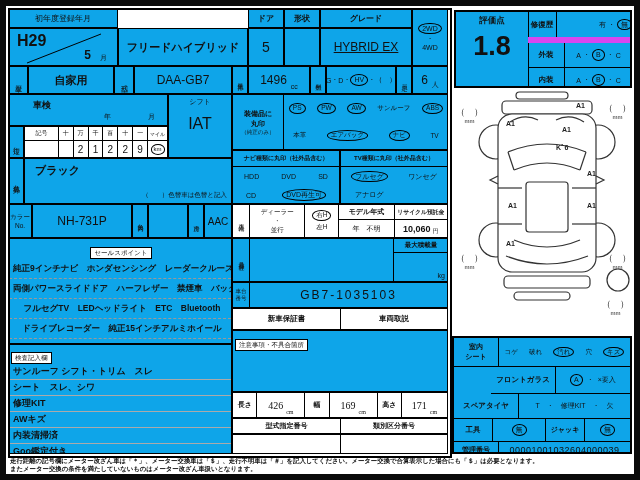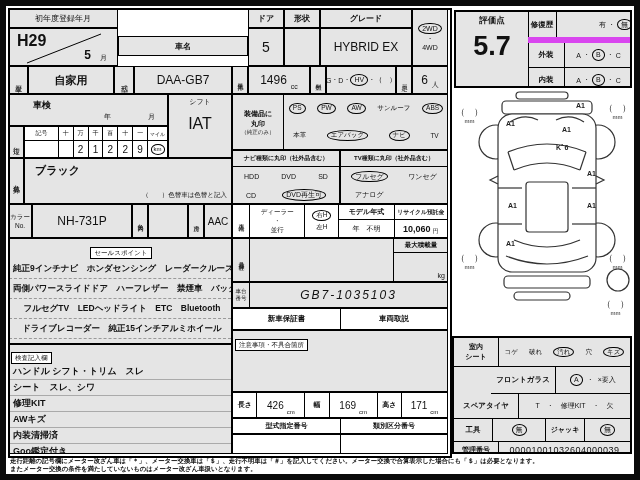--- a/index.html
+++ b/index.html
@@ -1,18 +1,18 @@
 <!DOCTYPE html>
 <html><head>
 <meta charset="utf-8">
 <style>
   html,body{margin:0;padding:0;background:#888;}
   .frame{position:relative;width:628px;height:468px;border:6px solid #0b0b0b;background:#fff;
          font-family:"Liberation Sans","DejaVu Sans",sans-serif;color:#111;}
-  .c{position:absolute;box-sizing:border-box;border:1px solid #000;background:#e5e5e5;overflow:hidden;}
+  .c{position:absolute;box-sizing:border-box;border:1px solid #000;background:#0ea5e9;overflow:hidden;}
   .nb{border:none;background:transparent;}
   .f{display:flex;align-items:center;justify-content:center;}
   .fc{display:flex;flex-direction:column;align-items:center;justify-content:center;}
   .vt{writing-mode:vertical-rl;text-orientation:upright;letter-spacing:-1px;}
   .b{font-weight:bold;}
   .circ{display:inline-block;border:1.4px solid #000;border-radius:50%;padding:0 3px;line-height:1.35;}
   .tab{display:inline-block;border:1px solid #000;font-size:6.5px;padding:0 3px;background:#fff;line-height:1.5;}
   .outline{position:absolute;border:2px solid #000;background:transparent;pointer-events:none;z-index:6;}
   .hdr{font-size:8px;}
   .dashline{border-bottom:1px dashed #999;}
@@ -42,23 +42,24 @@
   </div>
 
   <div class="c" style="left:2px;top:22px;width:110px;height:38px;">
     <svg width="110" height="38" style="position:absolute;left:0;top:0;">
         <line x1="18" y1="34" x2="92" y2="5" stroke="#000" stroke-width="1"></line>
       </svg>
     <span style="position:absolute;left:8px;top:3px;font-size:16px;font-weight:bold;">H29</span>
     <span style="position:absolute;right:26px;bottom:3px;font-size:12px;font-weight:bold;">5</span>
     <span style="position:absolute;right:10px;bottom:2px;font-size:7px;">月</span>
   </div>
+  <div class="c f" style="left:112px;top:22px;width:130px;height:38px;font-size:11px;font-weight:bold;">フリードハイブリッド</div>
   <div class="c f" style="left:242px;top:22px;width:36px;height:38px;font-size:14px;">5</div>
   <div class="c f" style="left:278px;top:22px;width:36px;height:38px;"></div>
-  <div class="c f" style="left:314px;top:22px;width:92px;height:38px;font-size:12px;">HYBRID EX</div>
+  <div class="c f" style="left:314px;top:22px;width:92px;height:38px;font-size:12px;text-decoration:underline;">HYBRID EX</div>
 
   <div class="c f vt" style="left:2px;top:60px;width:20px;height:28px;font-size:7px;">車歴</div>
   <div class="c f b" style="left:22px;top:60px;width:86px;height:28px;font-size:11px;">自家用</div>
   <div class="c f vt" style="left:108px;top:60px;width:20px;height:28px;font-size:7px;">型式</div>
   <div class="c f" style="left:128px;top:60px;width:98px;height:28px;font-size:12px;">DAA-GB7</div>
   <div class="c f vt" style="left:226px;top:60px;width:16px;height:28px;font-size:6px;">排気量</div>
   <div class="c f" style="left:242px;top:60px;width:62px;height:28px;">
     <span style="font-size:12px;">1496</span>
     <span style="font-size:7px;align-self:flex-end;margin:0 0 3px 4px;">cc</span>
   </div>
@@ -213,43 +214,43 @@
       <div class="f b" style="height:13px;font-size:6.5px;border-bottom:1px solid #000;">最大積載量</div>
       <span style="position:absolute;right:3px;bottom:2px;font-size:7px;">kg</span>
     </div>
   </div>
 
   <div class="c" style="left:226px;top:276px;width:216px;height:26px;display:flex;">
     <div class="fc" style="width:16px;border-right:1px solid #000;font-size:5.5px;">
       <span>車台</span>
       <span>番号</span>
     </div>
-    <div class="f" style="flex:1;font-size:12px;letter-spacing:2px;font-style:italic;">GB7-1035103</div>
+    <div class="f" style="flex:1;font-size:12px;letter-spacing:2px;">GB7-1035103</div>
   </div>
 
   <div class="c nb" style="left:226px;top:302px;width:216px;height:22px;border:1px solid #000;display:flex;">
     <div class="f b" style="width:108px;border-right:1px solid #000;font-size:7.5px;">新車保証書</div>
     <div class="f b" style="width:107px;font-size:7.5px;">車両取説</div>
   </div>
 
   <div class="c" style="left:226px;top:324px;width:216px;height:62px;">
     <div style="padding:2px 0 0 2px;"><span class="tab">注意事項・不具合箇所</span></div>
   </div>
 
   <div class="c" style="left:2px;top:338px;width:224px;height:110px;">
     <div style="padding:1px 0 0 2px;"><span class="tab">検査記入欄</span></div>
-    <div class="thinline" style="height:15px;line-height:15px;padding-left:4px;font-size:9px;font-weight:600;">ハンドル シフト・トリム　スレ</div>
+    <div class="thinline" style="height:15px;line-height:15px;padding-left:4px;font-size:9px;font-weight:600;">サンルーフ シフト・トリム　スレ</div>
     <div class="thinline" style="height:15px;line-height:15px;padding-left:4px;font-size:9px;font-weight:600;">シート　スレ、シワ</div>
     <div class="thinline" style="height:15px;line-height:15px;padding-left:4px;font-size:9px;font-weight:600;">修理KIT</div>
     <div class="thinline" style="height:15px;line-height:15px;padding-left:4px;font-size:9px;font-weight:600;">AWキズ</div>
     <div class="thinline" style="height:15px;line-height:15px;padding-left:4px;font-size:9px;font-weight:600;">内装清掃済</div>
     <div style="height:15px;line-height:15px;padding-left:4px;font-size:9px;font-weight:600;">Goo鑑定付き</div>
   </div>
 
-  <div class="c nb" style="left:226px;top:386px;width:216px;height:26px;border:1px solid #000;display:flex;font-size:7px;">
+  <div class="c nb" style="left:226px;top:386px;width:216px;height:26px;border:1px solid #000;display:flex;font-size:7px;font-family:Liberation Serif, serif;">
     <div class="f b" style="width:24px;border-right:1px solid #000;">長さ</div>
     <div class="f" style="width:48px;border-right:1px solid #000;">
         <span style="font-size:10px;">426</span>
         <span style="font-size:6px;margin-left:3px;align-self:flex-end;margin-bottom:2px;">cm</span>
       </div>
     <div class="f b" style="width:24px;border-right:1px solid #000;">幅</div>
     <div class="f" style="width:48px;border-right:1px solid #000;">
         <span style="font-size:10px;">169</span>
         <span style="font-size:6px;margin-left:3px;align-self:flex-end;margin-bottom:2px;">cm</span>
       </div>
@@ -267,21 +268,21 @@
   <div class="c nb" style="left:226px;top:428px;width:216px;height:20px;border:1px solid #000;display:flex;">
     <div class="f" style="width:108px;border-right:1px solid #000;"></div>
     <div class="f" style="width:107px;"></div>
   </div>
 
   <div class="outline" style="left:2px;top:2px;width:440px;height:446px;"></div>
 
   <div class="c" style="left:448px;top:4px;width:178px;height:78px;border-width:2px;">
     <div style="position:absolute;left:0;top:0;width:72px;height:74px;border-right:1px solid #000;">
       <div style="text-align:center;font-size:8.5px;font-weight:bold;margin-top:3px;">評価点</div>
-      <div style="text-align:center;font-size:27px;font-weight:bold;margin-top:4px;">5.7</div>
+      <div style="text-align:center;font-size:27px;font-weight:bold;margin-top:4px;">1.8</div>
     </div>
     <div style="position:absolute;left:72px;top:0;width:104px;height:74px;">
       <div style="display:flex;height:25px;border-bottom:6px solid #d946ef;gap:42px;">
         <div class="f b" style="width:36px;border-right:1px solid #000;font-size:7.5px;">修復歴</div>
         <div class="f" style="flex:1;font-size:7px;gap:2px;">
           <span>有</span>
           <span>・</span>
           <span class="circ">無</span>
         </div>
       </div>

